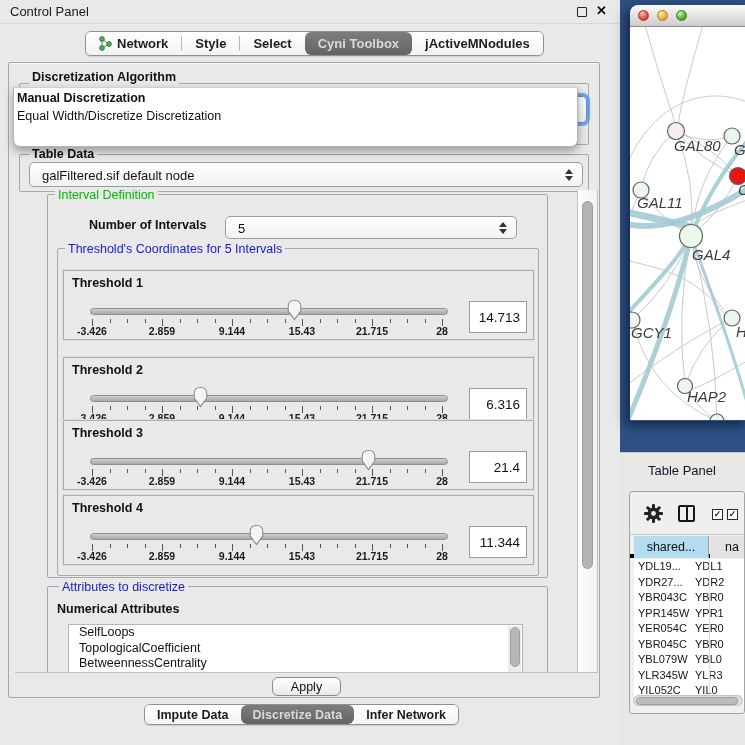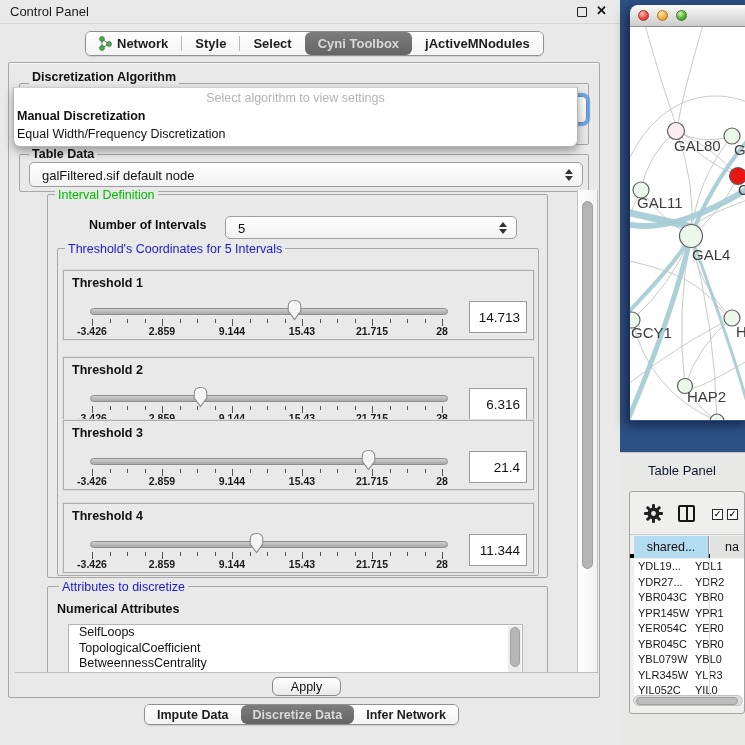--- a/index.html
+++ b/index.html
@@ -90,21 +90,21 @@
   #attr-scroll .thumb { position:absolute; left:1.5px; top:1px; width:10px; height:40px;
     background:#b7b7b7; border-radius:6px; border:1px solid #a2a2a2; }
 
   .apply-btn { position:absolute; left:263px; top:614px; width:69px; height:19px;
     background:linear-gradient(#ffffff,#e9e9e9); border:1px solid #8a8a8a; border-radius:6px;
     font-size:12.5px; color:#111; font-family:"Liberation Sans",sans-serif; }
 
   
   #right-region { position:absolute; left:620px; top:0; width:125px; height:745px; }
   #blue-area { position:absolute; left:0; top:0; width:125px; height:452px;
-    background:var(--desktop-blue,#2d5185); }
+    background:var(--desktop-blue,#2d5185);font-style:italic; }
   #net-window { position:absolute; left:10px; top:5px; width:120px; height:416px;
     border-radius:8px 0 0 0; overflow:hidden; box-shadow:-4px 4px 12px rgba(0,0,20,0.55); }
   #net-titlebar { position:relative; height:22px; background:linear-gradient(#fafafa,#cccccc);
     border-bottom:1px solid #8e8e8e; }
   .light { position:absolute; top:5px; width:11px; height:11px; border-radius:50%; }
   .light.red    { left:8px;  background:radial-gradient(circle at 35% 28%, #ffc0b8, #ee4f44 55%, #b93128); border:0.5px solid #a03730;}
   .light.yellow { left:27px; background:radial-gradient(circle at 35% 28%, #ffe9b0, #f3b13c 55%, #c77f1b); border:0.5px solid #ad7a22;}
   .light.green  { left:46px; background:radial-gradient(circle at 35% 28%, #d2f3b2, #57b531 55%, #2f8518); border:0.5px solid #3d7d26;}
   #net-canvas { position:relative; width:120px; height:393px; background:#fff; }
 
@@ -181,23 +181,22 @@
       <span class="group-title t-black" style="left:20px; top:7px; font-weight:bold;">Discretization Algorithm</span>
       <div class="group" style="left:10px; top:20px; width:570px; height:62px;"></div>
       <div class="combo focused" style="left:20px; top:33px; width:558px; height:27px;">
         <span class="stepper">
             <i class="up"></i>
             <i class="dn"></i>
           </span>
       </div>
 
       <div id="algo-popup">
-        <div class="popup-row placeholder">Select algorithm to view settings</div>
         <div class="popup-row bold">Manual Discretization</div>
-        <div class="popup-row">Equal Width/Frequency Discretization</div>
+        <div class="popup-row">Equal Width/Discretize Discretization</div>
       </div>
 
       <span class="group-title t-black" style="left:20px; top:84px;">Table Data</span>
       <div class="group" style="left:10px; top:91px; width:570px; height:38px;"></div>
       <div class="combo" style="left:20px; top:99px; width:554px; height:25px;">
         <span class="val">galFiltered.sif default node</span>
         <span class="stepper">
             <i class="up"></i>
             <i class="dn"></i>
           </span>
@@ -320,21 +319,21 @@
               <div class="tick-label" style="left: 133px;">9.144</div>
               <div class="tick-label" style="left: 203px;">15.43</div>
               <div class="tick-label" style="left: 273px;">21.715</div>
               <div class="tick-label" style="left: 343px;">28</div>
               <svg class="th-thumb" width="17" height="22" style="left: 295.994px;">
                 <path d="M 2.2,8 Q 2.2,1.5 8.5,1.5 Q 14.8,1.5 14.8,8 L 14.8,12 L 8.5,20.5 L 2.2,12 Z" fill="#f4f4f4" stroke="#8a8a8a" stroke-width="1.1"></path>
                 <path d="M 3.6,7.6 Q 3.6,3 8.5,3 Q 13.4,3 13.4,7.6" fill="none" stroke="#ffffff" stroke-width="1.2"></path>
               </svg>
               <div class="th-value">21.4</div>
             </div>
-            <div class="th-box" style="top: 305px; margin-top: 8px;">
+            <div class="th-box" style="top: 305px;">
               <div class="th-label">Threshold 4</div>
               <div class="th-track"></div>
               <div class="tick" style="left: 28px; top: 48px; height: 7px;"></div>
               <div class="tick" style="left: 45.5px; top: 48px; height: 4px;"></div>
               <div class="tick" style="left: 63px; top: 48px; height: 4px;"></div>
               <div class="tick" style="left: 80.5px; top: 48px; height: 4px;"></div>
               <div class="tick" style="left: 98px; top: 48px; height: 7px;"></div>
               <div class="tick" style="left: 115.5px; top: 48px; height: 4px;"></div>
               <div class="tick" style="left: 133px; top: 48px; height: 4px;"></div>
               <div class="tick" style="left: 150.5px; top: 48px; height: 4px;"></div>

